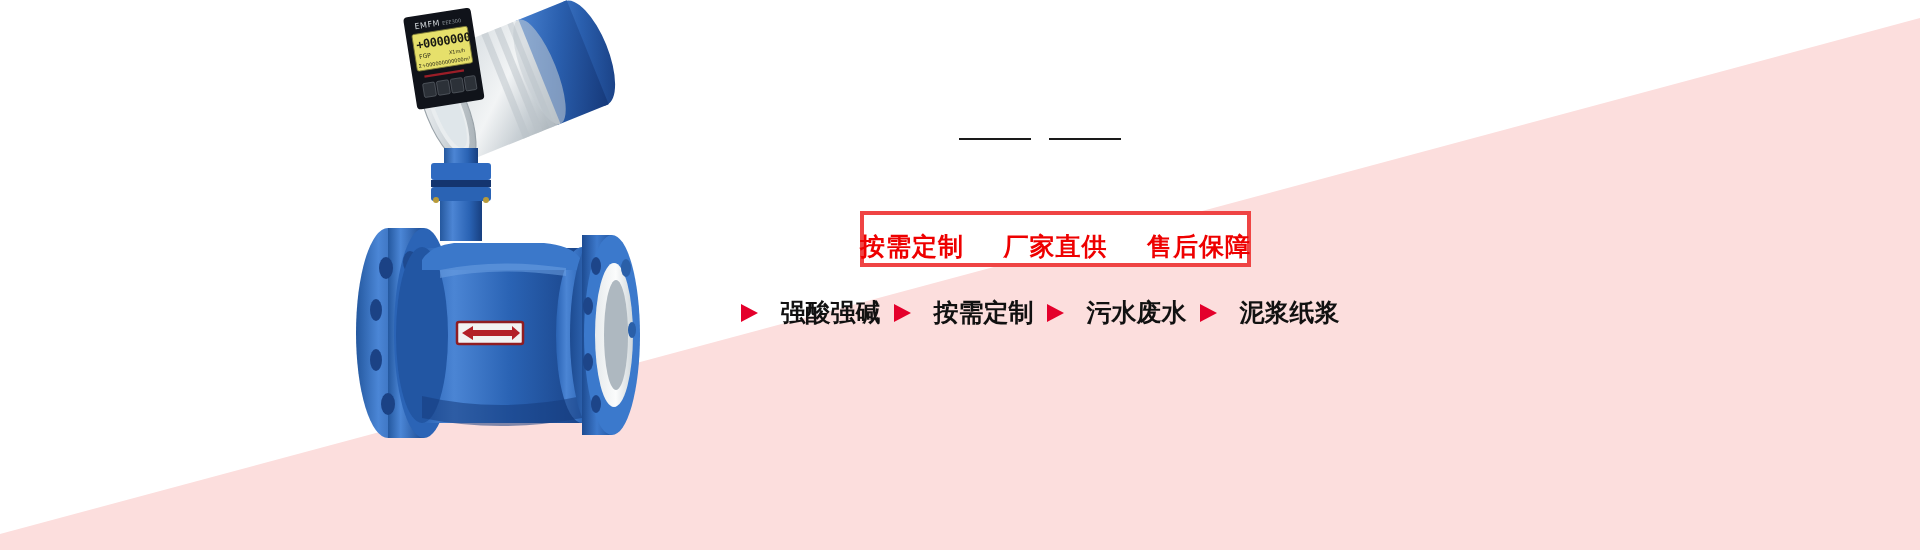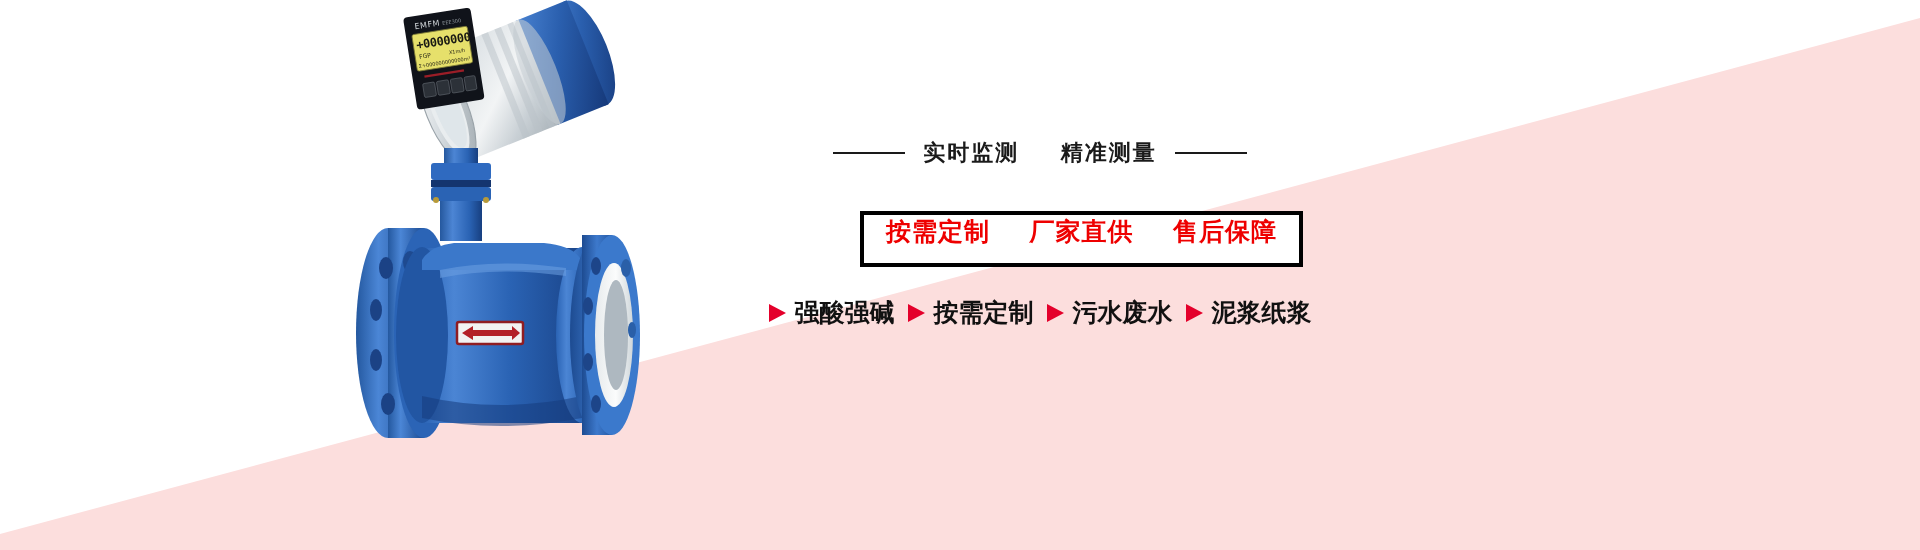--- a/index.html
+++ b/index.html
@@ -76,26 +76,26 @@
     font-weight: bold;
     color: #1a1a1a;
     letter-spacing: 2px;
     white-space: nowrap;
   }
   #subtitle .gap { display: inline-block; width: 22px; }
   #tagbox {
     position: absolute;
     left: 200px;
     top: 211px;
-    width: 443px;
+    width: 391px;
     height: 56px;
-    border: 4px solid #000000;
+    border: 4px solid #ef4444;
     background: #ffffff;
     display: flex;
-    align-items: flex-start;
+    align-items: flex-end;
     justify-content: center;
   }
   #tagbox-inner {
     font-size: 25px;
     font-weight: bold;
     color: #ee0000;
     letter-spacing: 1px;
     white-space: nowrap;
   }
   #tagbox-inner .gap { display: inline-block; width: 20px; }
@@ -106,21 +106,21 @@
     width: 800px;
     display: flex;
     align-items: center;
     justify-content: center;
     gap: 13px;
     white-space: nowrap;
   }
   .feature {
     display: flex;
     align-items: center;
-    gap: 9px;
+    gap: 23px;
   }
   .feature .tri {
     width: 0; height: 0;
     border-left: 17px solid #e4002b;
     border-top: 9px solid transparent;
     border-bottom: 9px solid transparent;
     flex: none;
   }
   .feature .flabel {
     font-size: 25px;
@@ -281,25 +281,20 @@
     <ellipse cx="266" cy="404" rx="5" ry="9" fill="#1d4589"></ellipse>
     <ellipse cx="296" cy="268" rx="5" ry="9" fill="#2a5fa8"></ellipse>
     <ellipse cx="302" cy="330" rx="4" ry="8" fill="#2a5fa8"></ellipse>
   </svg>
 
   <div id="copy">
 
 
     <div id="subtitle-row">
       <span class="rule"></span>
-      <span id="subtitle">
-        <span>实时监测</span>
-        <span class="gap"></span>
-        <span>精准测量</span>
-      </span>
       <span class="rule"></span>
     </div>
 
     <div id="tagbox">
       <span id="tagbox-inner">
         <span>按需定制</span>
         <span class="gap"></span>
         <span>厂家直供</span>
         <span class="gap"></span>
         <span>售后保障</span>

